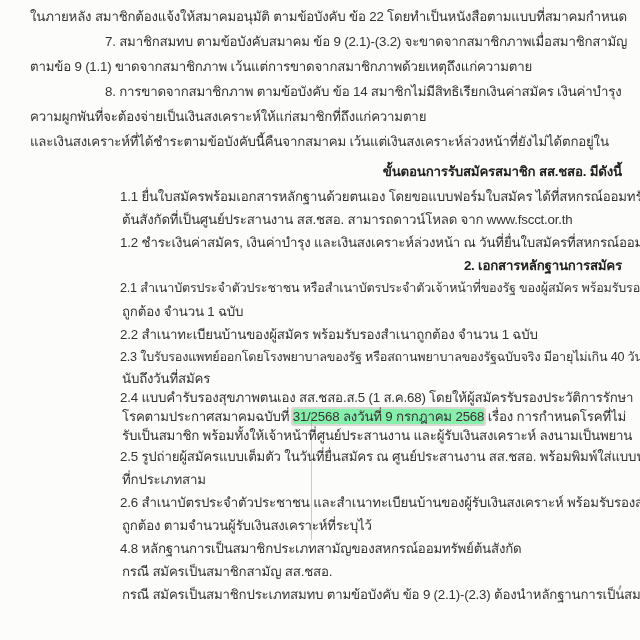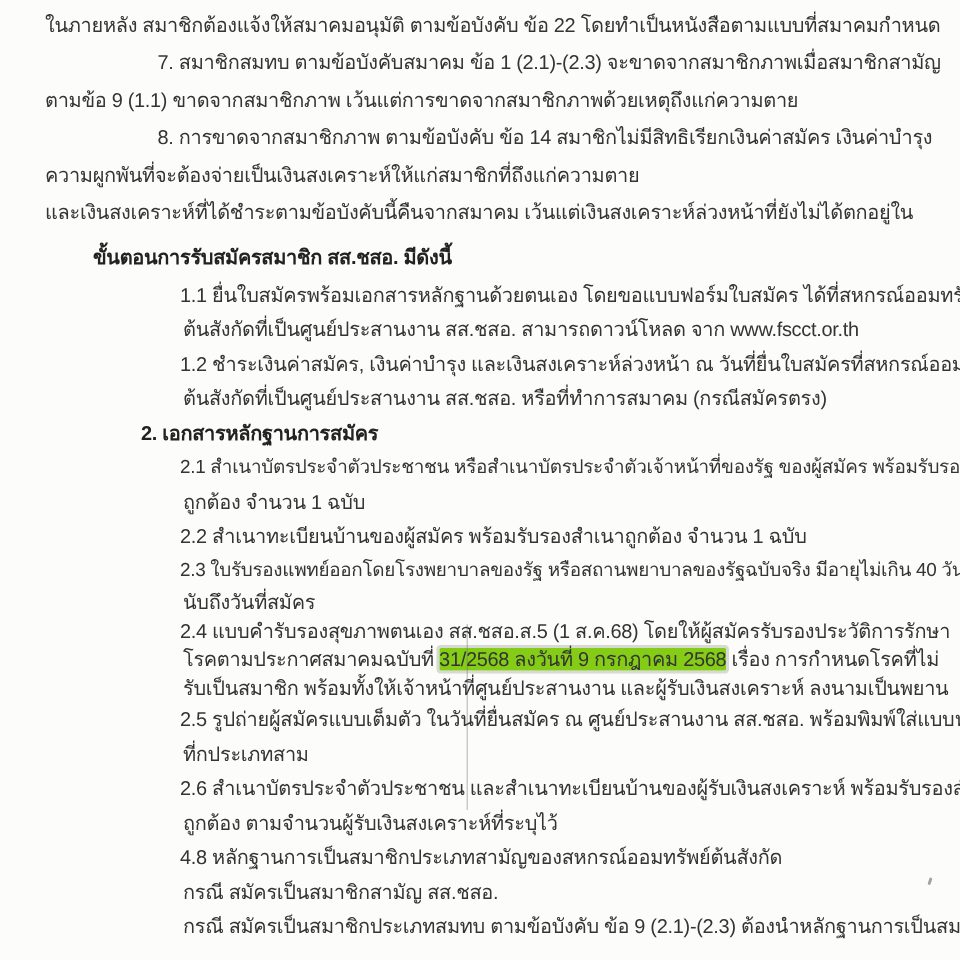--- a/index.html
+++ b/index.html
@@ -31,28 +31,29 @@
   .sec-line { line-height: 23px; }
   .tight { line-height: 19px; }
   .ind-num   { margin-left: 75px; }  
   .ind-head  { margin-left: 32px; }  
   .ind-title { margin-left: 64px; }  
   .ind-item  { margin-left: 90px; }  
   .ind-cont  { margin-left: 92px; } 
   .bold {
     font-weight: bold;
     color: #222222;
+    text-align: right;
   }
   .heading-row {
     margin-top: 4px;
     line-height: 27px;
   }
   .small { font-size: 12.6px; }
   .highlight {
-    background: #84cc16;
+    background: #86efac;
     box-shadow: 0 0 0 2px #d7dad2;
     border-radius: 1px;
   }
   .crease {
     position: absolute;
     left: 311px;
     top: 416px;
     width: 1px;
     height: 124px;
     background: rgba(110, 110, 110, 0.35);
@@ -68,32 +69,31 @@
     border-radius: 1px;
   }
 </style>
 </head>
 <body>
 
 <div class="page">
   <div class="content">
 
     <div class="line">ในภายหลัง สมาชิกต้องแจ้งให้สมาคมอนุมัติ ตามข้อบังคับ ข้อ 22 โดยทำเป็นหนังสือตามแบบที่สมาคมกำหนด</div>
-    <div class="line ind-num">7. สมาชิกสมทบ ตามข้อบังคับสมาคม ข้อ 1 (2.1)-(2.3) จะขาดจากสมาชิกภาพเมื่อสมาชิกสามัญ</div>
+    <div class="line ind-num">7. สมาชิกสมทบ ตามข้อบังคับสมาคม ข้อ 9 (2.1)-(3.2) จะขาดจากสมาชิกภาพเมื่อสมาชิกสามัญ</div>
     <div class="line">ตามข้อ 9 (1.1) ขาดจากสมาชิกภาพ เว้นแต่การขาดจากสมาชิกภาพด้วยเหตุถึงแก่ความตาย</div>
     <div class="line ind-num">8. การขาดจากสมาชิกภาพ ตามข้อบังคับ ข้อ 14 สมาชิกไม่มีสิทธิเรียกเงินค่าสมัคร เงินค่าบำรุง</div>
     <div class="line">ความผูกพันที่จะต้องจ่ายเป็นเงินสงเคราะห์ให้แก่สมาชิกที่ถึงแก่ความตาย</div>
     <div class="line">และเงินสงเคราะห์ที่ได้ชำระตามข้อบังคับนี้คืนจากสมาคม เว้นแต่เงินสงเคราะห์ล่วงหน้าที่ยังไม่ได้ตกอยู่ใน</div>
 
     <div class="line heading-row ind-head bold">ขั้นตอนการรับสมัครสมาชิก สส.ชสอ. มีดังนี้</div>
 
     <div class="line sec-line ind-item">1.1 ยื่นใบสมัครพร้อมเอกสารหลักฐานด้วยตนเอง โดยขอแบบฟอร์มใบสมัคร ได้ที่สหกรณ์ออมทรัพย์</div>
     <div class="line sec-line ind-cont">ต้นสังกัดที่เป็นศูนย์ประสานงาน สส.ชสอ. สามารถดาวน์โหลด จาก www.fscct.or.th</div>
     <div class="line sec-line ind-item">1.2 ชำระเงินค่าสมัคร, เงินค่าบำรุง และเงินสงเคราะห์ล่วงหน้า ณ วันที่ยื่นใบสมัครที่สหกรณ์ออมทรัพย์</div>
-    <div class="line sec-line ind-cont">ต้นสังกัดที่เป็นศูนย์ประสานงาน สส.ชสอ. หรือที่ทำการสมาคม (กรณีสมัครตรง)</div>
 
     <div class="line sec-line ind-title bold">2. เอกสารหลักฐานการสมัคร</div>
     <div class="line sec-line ind-item small">2.1 สำเนาบัตรประจำตัวประชาชน หรือสำเนาบัตรประจำตัวเจ้าหน้าที่ของรัฐ ของผู้สมัคร พร้อมรับรองสำเนา</div>
     <div class="line sec-line ind-cont">ถูกต้อง จำนวน 1 ฉบับ</div>
     <div class="line sec-line ind-item">2.2 สำเนาทะเบียนบ้านของผู้สมัคร พร้อมรับรองสำเนาถูกต้อง จำนวน 1 ฉบับ</div>
     <div class="line sec-line ind-item small">2.3 ใบรับรองแพทย์ออกโดยโรงพยาบาลของรัฐ หรือสถานพยาบาลของรัฐฉบับจริง มีอายุไม่เกิน 40 วัน</div>
     <div class="line tight ind-cont">นับถึงวันที่สมัคร</div>
 
     <div class="line tight ind-item">2.4 แบบคำรับรองสุขภาพตนเอง สส.ชสอ.ส.5 (1 ส.ค.68) โดยให้ผู้สมัครรับรองประวัติการรักษา</div>
     <div class="line tight ind-cont">

